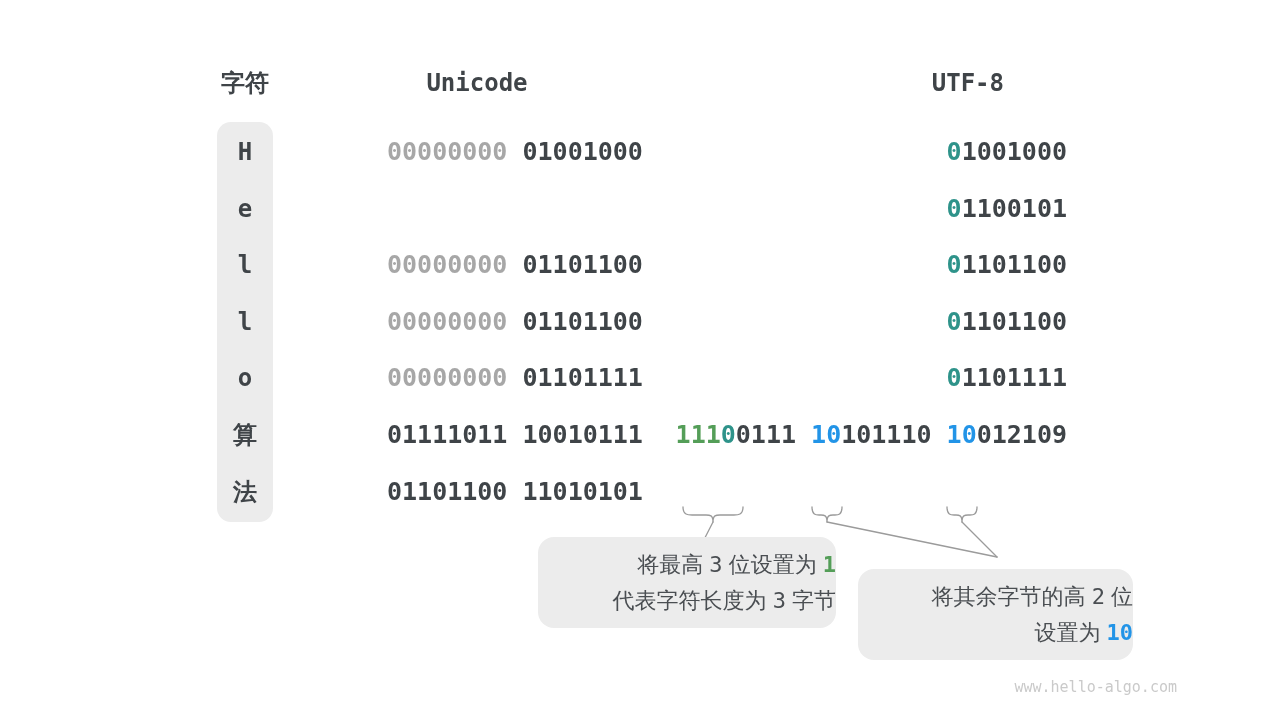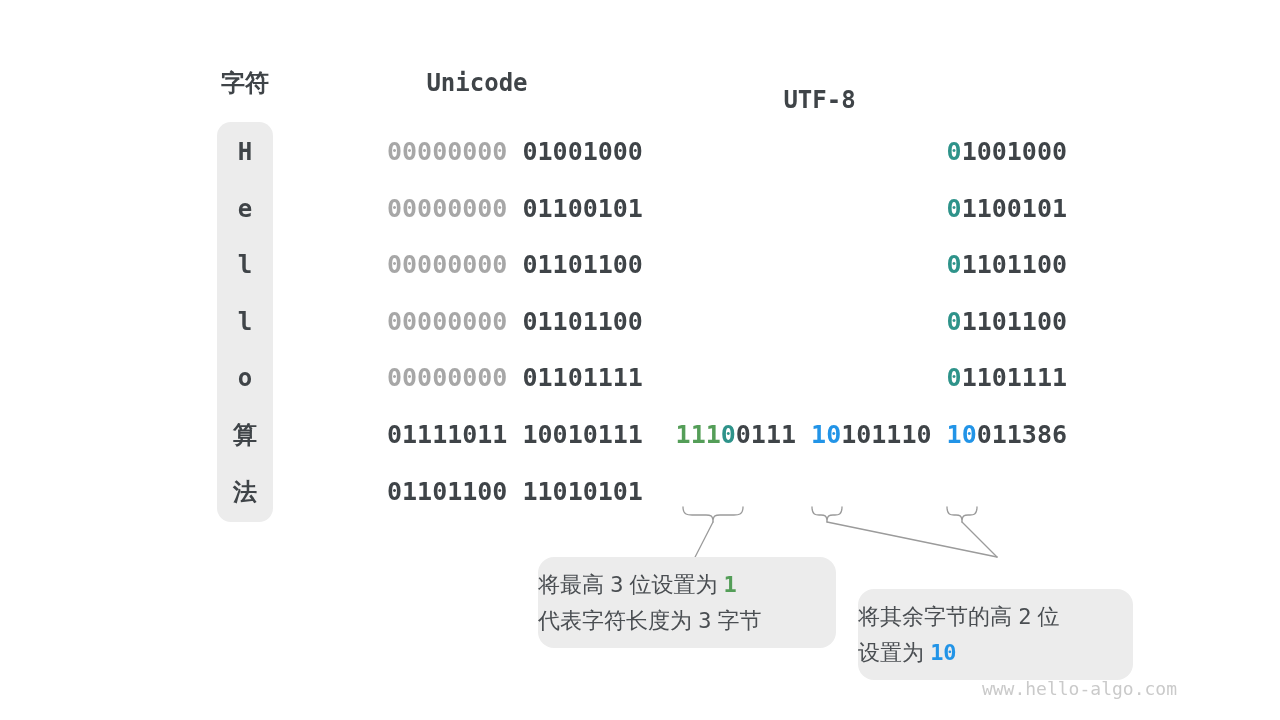--- a/index.html
+++ b/index.html
@@ -8,21 +8,21 @@
     overflow:hidden; font-family:"Liberation Sans", sans-serif;
   }
 
   
   .hdr {
     position:absolute; top:68px; height:30px; line-height:30px;
     font-weight:bold; font-size:24px; color:var(--dark);
   }
   .hdr-char   { left:217px; width:56px;  text-align:center; }
   .hdr-unicode{ left:348px; width:258px; text-align:center; font-family:"DejaVu Sans Mono", monospace; }
-  .hdr-utf8   { right:202px; width:391px; text-align:center; font-family:"DejaVu Sans Mono", monospace;margin-top:17px; }
+  .hdr-utf8   { right:213px; width:391px; text-align:right; font-family:"DejaVu Sans Mono", monospace; }
 
   
   .char-pill {
     position:absolute; left:217px; top:122px; width:56px; height:400px;
     background:var(--boxbg); border-radius:14px;
   }
 
   
   .row { position:absolute; left:0; width:1280px; height:34px; line-height:34px; }
   .cell-char {
@@ -45,38 +45,38 @@
   .seg-gray  { color:var(--gray); }
   .seg-green { color:var(--green); }
   .seg-teal  { color:var(--teal); }
   .seg-blue  { color:var(--blue); }
 
   
   .anno-svg { position:absolute; left:660px; top:505px; width:500px; height:70px; }
 
   
   .callout {
-    position:absolute; top:557px; height:91px; background:var(--boxbg);
+    position:absolute; top:537px; height:91px; background:var(--boxbg);
     border-radius:16px; display:flex; flex-direction:column;
-    justify-content:center; align-items:flex-start;
+    justify-content:center; align-items:flex-end;
     font-size:22px; color:var(--boxtext); line-height:36px;
   }
   .callout-left  { left:538px; width:298px; }
   .callout-right { left:858px; width:275px;margin-top:32px; }
   .callout .line { text-align:center; white-space:pre; }
   .seg-t { color:var(--boxtext); }
   .seg-n { font-family:"DejaVu Sans Mono", monospace; color:var(--boxtext); }
   .seg-green-b { font-family:"DejaVu Sans Mono", monospace; font-weight:bold; color:var(--green); }
   .seg-blue-b  { font-family:"DejaVu Sans Mono", monospace; font-weight:bold; color:var(--blue); }
 
   
   .watermark {
     position:absolute; right:40px; top:678px;
     font-family:"DejaVu Sans Mono", monospace;
-    font-size:18px; color:var(--wm);
+    font-size:15px; color:var(--wm);
   }
 </style>
 </head>
 <body>
 
 <div class="canvas">
 
   <div class="hdr hdr-char">字符</div>
   <div class="hdr hdr-unicode">Unicode</div>
   <div class="hdr hdr-utf8">UTF-8</div>
@@ -84,42 +84,41 @@
   <div class="char-pill"></div>
 
   <div id="rows">
       <div class="row" style="top: 135px;">
         <div class="cell-char">H</div>
         <div class="cell-unicode"><span class="seg-gray">00000000</span> <span class="seg-dark">01001000</span></div>
         <div class="cell-utf8"><span class="seg-teal">0</span><span class="seg-dark">1001000</span></div>
       </div>
       <div class="row" style="top: 192px;">
         <div class="cell-char">e</div>
-        <div class="cell-unicode"><span class="seg-gray">00000000</span> <span class="seg-dark">01100101</span></div>
         <div class="cell-utf8"><span class="seg-teal">0</span><span class="seg-dark">1100101</span></div>
       </div>
       <div class="row" style="top: 248px;">
         <div class="cell-char">l</div>
         <div class="cell-unicode"><span class="seg-gray">00000000</span> <span class="seg-dark">01101100</span></div>
         <div class="cell-utf8"><span class="seg-teal">0</span><span class="seg-dark">1101100</span></div>
       </div>
       <div class="row" style="top: 305px;">
         <div class="cell-char">l</div>
         <div class="cell-unicode"><span class="seg-gray">00000000</span> <span class="seg-dark">01101100</span></div>
         <div class="cell-utf8"><span class="seg-teal">0</span><span class="seg-dark">1101100</span></div>
       </div>
       <div class="row" style="top: 361px;">
         <div class="cell-char">o</div>
         <div class="cell-unicode"><span class="seg-gray">00000000</span> <span class="seg-dark">01101111</span></div>
         <div class="cell-utf8"><span class="seg-teal">0</span><span class="seg-dark">1101111</span></div>
       </div>
       <div class="row" style="top: 418px;">
         <div class="cell-char">算</div>
         <div class="cell-unicode"><span class="seg-dark">01111011</span> <span class="seg-dark">10010111</span></div>
-        <div class="cell-utf8"><span class="seg-green">111</span><span class="seg-teal">0</span><span class="seg-dark">0111</span> <span class="seg-blue">10</span><span class="seg-dark">101110</span> <span class="seg-blue">10</span><span class="seg-dark">011386</span></div>
+        <div class="cell-utf8"><span class="seg-green">111</span><span class="seg-teal">0</span><span class="seg-dark">0111</span> <span class="seg-blue">10</span><span class="seg-dark">101110</span> <span class="seg-blue">10</span><span class="seg-dark">012109</span></div>
       </div>
       <div class="row" style="top: 475px;">
         <div class="cell-char">法</div>
         <div class="cell-unicode"><span class="seg-dark">01101100</span> <span class="seg-dark">11010101</span></div>
       </div>
     </div>
 
   <svg class="anno-svg" viewBox="0 0 500 70">
     <g fill="none" stroke="#9B9B9B" stroke-width="1.3" stroke-linecap="round" stroke-linejoin="round">
       <path d="M 23,2 C 23,10 28,10 32,10 L 46,10 C 50,10 53,10 53,17 C 53,10 56,10 60,10 L 74,10 C 78,10 83,10 83,2"></path>

